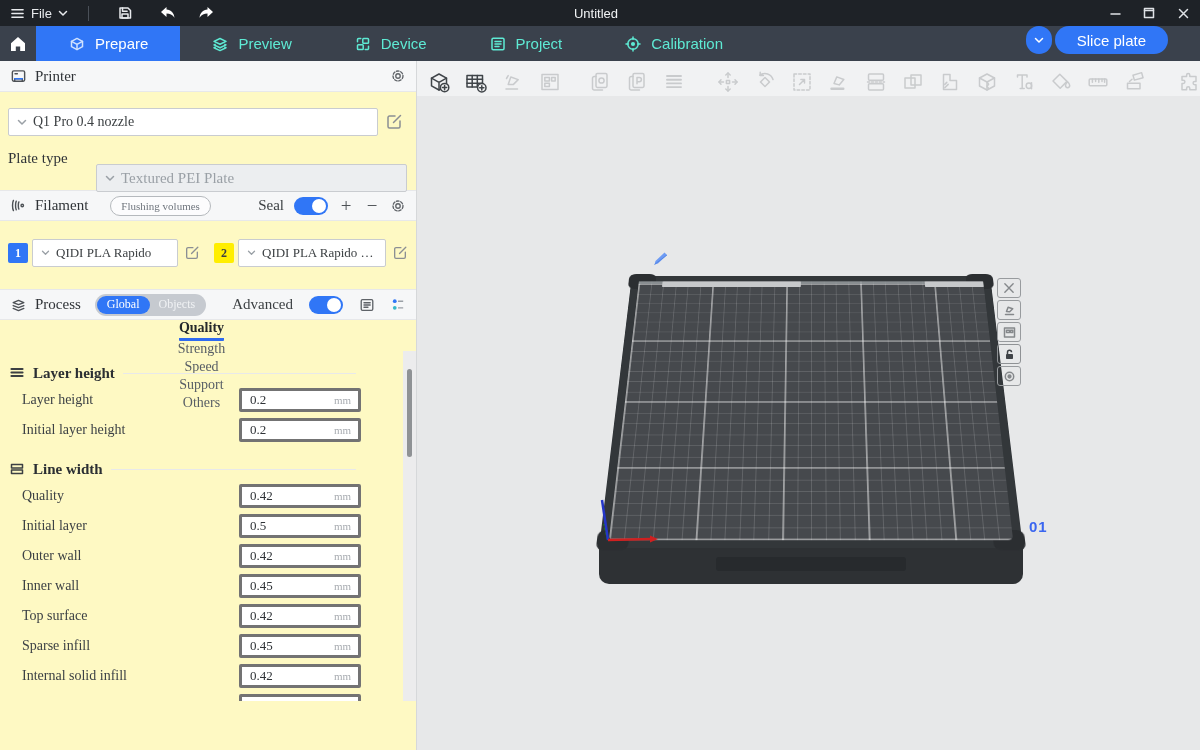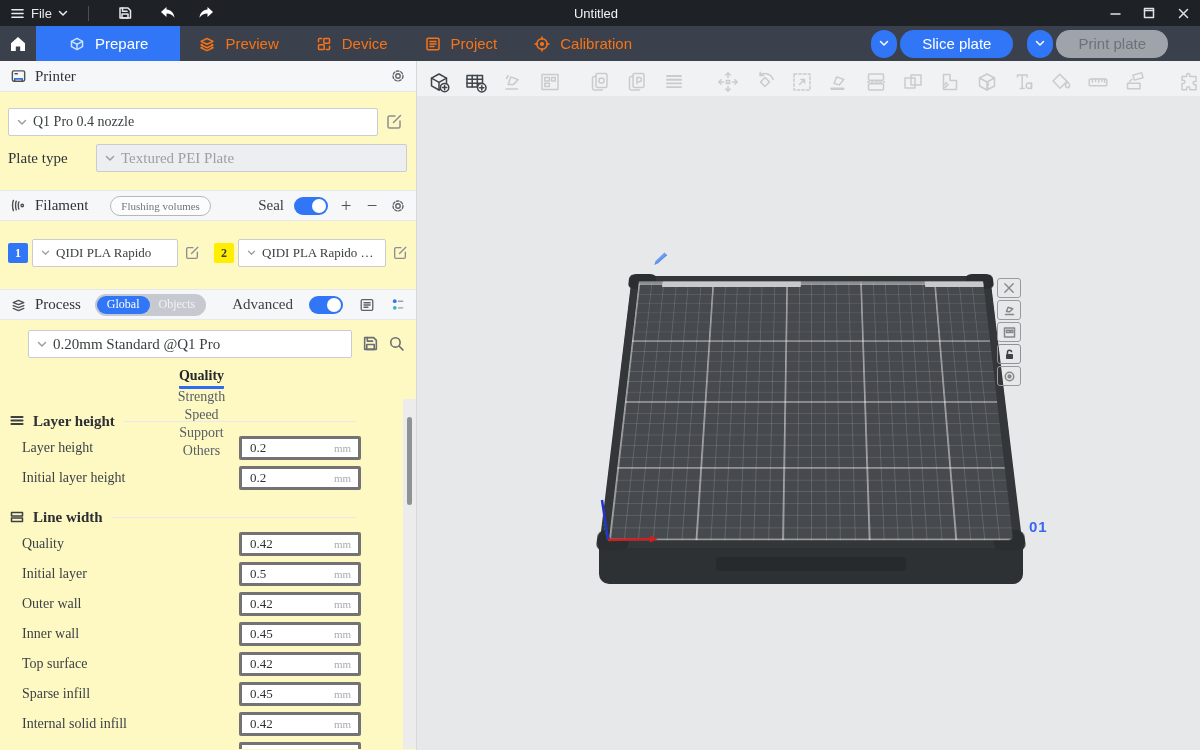--- a/index.html
+++ b/index.html
@@ -13,39 +13,39 @@
   .tb-left { display:flex; align-items:center; gap:10px; padding-left:10px; }
   .tb-btn { display:flex; align-items:center; gap:6px; cursor:default; }
   .tb-divider { width:1px; height:15px; background:#4a5058; margin:0 10px; }
   .tb-title { position:absolute; left:0; right:8px; text-align:center; font-size:13px; color:#f1f3f5; pointer-events:none; }
   .tb-win { position:absolute; right:0; top:0; height:26px; display:flex; align-items:center; }
   .tb-win > div { width:34px; height:26px; display:flex; align-items:center; justify-content:center; color:#dfe2e6; }
 
   
   .navbar { position:absolute; left:0; top:26px; width:1200px; height:35px; background:#3a414c; display:flex; align-items:stretch; color:#ccd2d9; }
   .nav-home { width:36px; display:flex; align-items:center; justify-content:center; }
-  .nav-tab { display:flex; align-items:center; gap:9px; padding:0 18px; font-size:15px; color:#f97316; }
+  .nav-tab { display:flex; align-items:center; gap:9px; padding:0 31px; font-size:15px; color:#5eead4; }
   .nav-tab.active { background:#3076f6; color:#fff; padding:0 32px; }
-  .nav-right { margin-left:auto; display:flex; align-items:center; gap:14px; padding-right:32px; }
+  .nav-right { margin-left:auto; display:flex; align-items:center; gap:14px; padding-right:32px;flex-direction:column; }
   .btn-group { display:flex; align-items:center; gap:3px; }
   .chev-pill { width:26px; height:28px; border-radius:14px; background:#3076f6; display:flex; align-items:center; justify-content:center; color:#fff; }
   .main-pill { height:28px; border-radius:14px; padding:0 22px; display:flex; align-items:center; font-size:15px; }
   .main-pill.blue { background:#3076f6; color:#fff; }
   .main-pill.gray { background:#9fa4ab; color:#6d727a; }
 
   
   .left { position:absolute; left:0; top:61px; width:417px; height:689px; background:#fef9c3; border-right:1px solid #d6d8da; overflow:hidden;font-family:Liberation Serif, serif; }
   .sec-header { height:31px; background:#f6f7f8; border-bottom:1px solid #e7e8ea; display:flex; align-items:center; padding:0 10px; gap:8px; color:#2f3337; }
   .sec-header.bt { border-top:1px solid #e7e8ea; }
   .sec-title { font-size:15px; font-weight:500; color:#2f3337; }
   .hdr-right { margin-left:auto; display:flex; align-items:center; gap:10px; }
   .gear { color:#5f6368; }
   .combo { display:flex; align-items:center; gap:6px; padding:0 8px; border:1px solid #c9ccd0; border-radius:2px; background:#fff; height:28px; font-size:14px; color:#3c4043; }
   .combo .chev { color:#9aa0a6; flex:none; }
-  .combo.gray { background:#eceef0; color:#9aa0a6; }
+  .combo.gray { background:#eceef0; color:#9aa0a6;margin-top:20px; }
   .combo .txt { white-space:nowrap; overflow:hidden; text-overflow:ellipsis; }
   .edit-btn { color:#8b8f94; }
   .printer-body { position:relative; height:98px; }
   .filament-body { position:relative; height:68px; }
   .process-body { position:relative; height:48px; }
   .pill-btn { height:20px; border:1px solid #b5b9bd; border-radius:10px; padding:0 10px; font-size:11px; color:#70767e; display:flex; align-items:center; background:#fcfcfd; }
   .toggle { width:34px; height:18px; border-radius:9px; background:#3076f6; position:relative; flex:none; }
   .toggle .knob { position:absolute; right:2px; top:2px; width:14px; height:14px; border-radius:50%; background:#fff; }
   .pm { font-size:19px; color:#4d5156; width:16px; text-align:center; line-height:16px; }
   .swatch { width:20px; height:20px; border-radius:2px; display:flex; align-items:center; justify-content:center; font-size:12px; font-weight:700; }
@@ -353,41 +353,20 @@
         </span>
         <span>
           <svg width="15" height="15" viewBox="0 0 16 16">
               <circle cx="4" cy="4.5" r="2" fill="#3076f6"></circle>
               <circle cx="4" cy="11.5" r="2" fill="#35b7c9"></circle>
               <path d="M7.5 4.5h5.5M7.5 11.5h5.5" stroke="#9aa0a6" stroke-width="1.4" fill="none"></path>
             </svg>
         </span>
       </div>
     </div>
-    <div class="process-body">
-      <div class="combo" style="position:absolute;left:28px;top:10px;width:324px;font-size:15px">
-        <svg class="ic chev" width="10" height="7" viewBox="0 0 10 7">
-            <path d="M1.5 1.5 5 5l3.5-3.5"></path>
-          </svg>
-        <span class="txt">0.20mm Standard @Q1 Pro</span>
-      </div>
-      <span style="position:absolute;left:362px;top:15px;color:#6a6f75">
-        <svg class="ic" width="17" height="17" viewBox="0 0 16 16">
-            <path d="M2.5 2.5h8.5l2.5 2.5v8.5H2.5z"></path>
-            <path d="M5 2.5v3.3h5"></path>
-            <rect x="4.5" y="9" width="7" height="4.5"></rect>
-          </svg>
-      </span>
-      <span style="position:absolute;left:388px;top:15px;color:#6a6f75">
-        <svg class="ic" width="17" height="17" viewBox="0 0 16 16">
-            <circle cx="7" cy="7" r="4.4"></circle>
-            <path d="m10.4 10.4 3.6 3.6"></path>
-          </svg>
-      </span>
-    </div>
 
     <div class="ptabs">
       <span class="ptab active">Quality</span>
       <span class="ptab">Strength</span>
       <span class="ptab">Speed</span>
       <span class="ptab">Support</span>
       <span class="ptab">Others</span>
     </div>
 
     <div class="settings">

